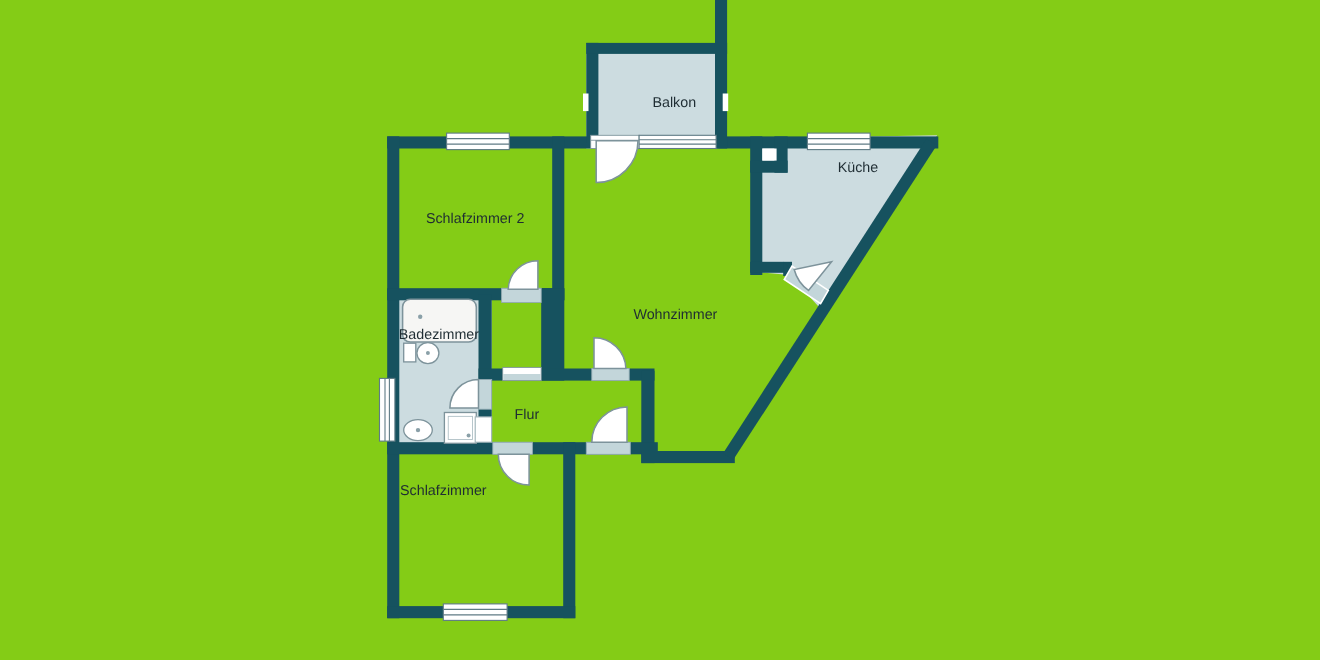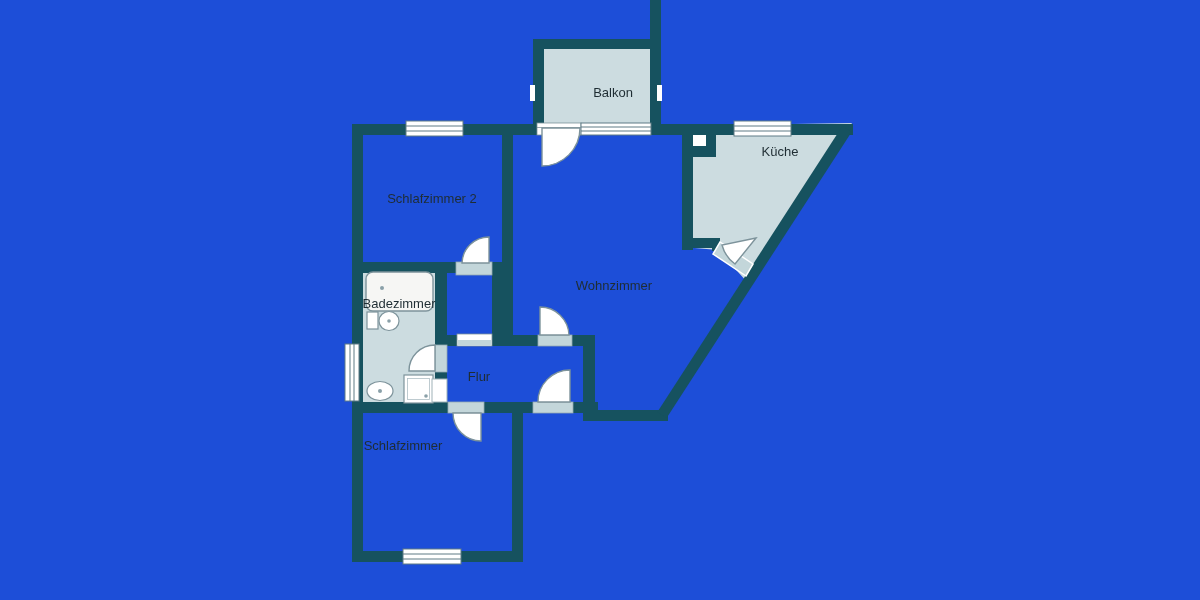--- a/index.html
+++ b/index.html
@@ -1,16 +1,16 @@
 <!DOCTYPE html>
 <html><head>
 <meta charset="utf-8">
 <style>
   html,body{margin:0;padding:0;background:#ffffff;}
-  #stage{position:relative;width:1200px;height:600px;background:#1d4ed8;overflow:hidden;
+  #stage{position:relative;width:1200px;height:600px;background:#84cc16;overflow:hidden;
          font-family:"Liberation Sans",sans-serif;}
   svg{position:absolute;left:0;top:0;}
   .lbl{font-family:"Liberation Sans",sans-serif;font-size:13px;fill:#1f2d33;}
 </style>
 </head>
 <body>
 
 <div id="stage">
 <svg width="1200" height="600" viewBox="0 0 1200 600">
 

